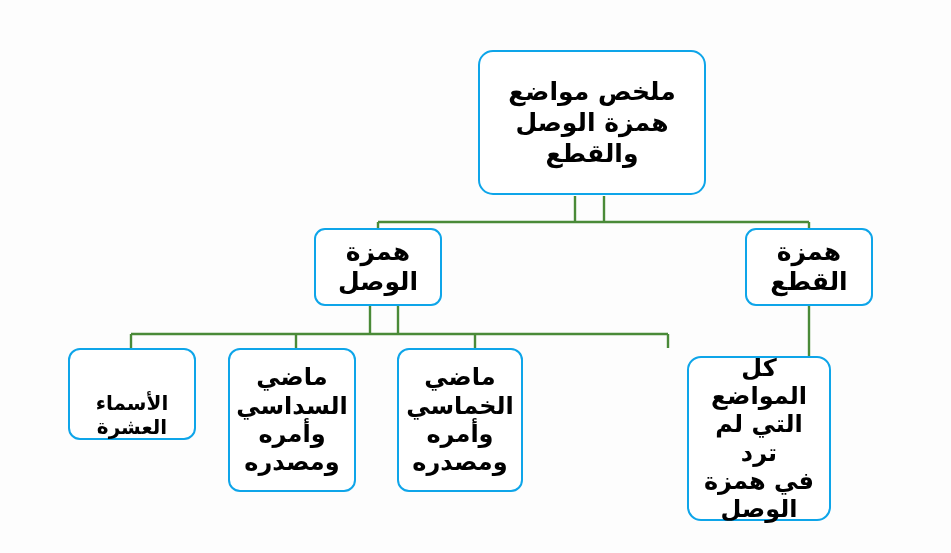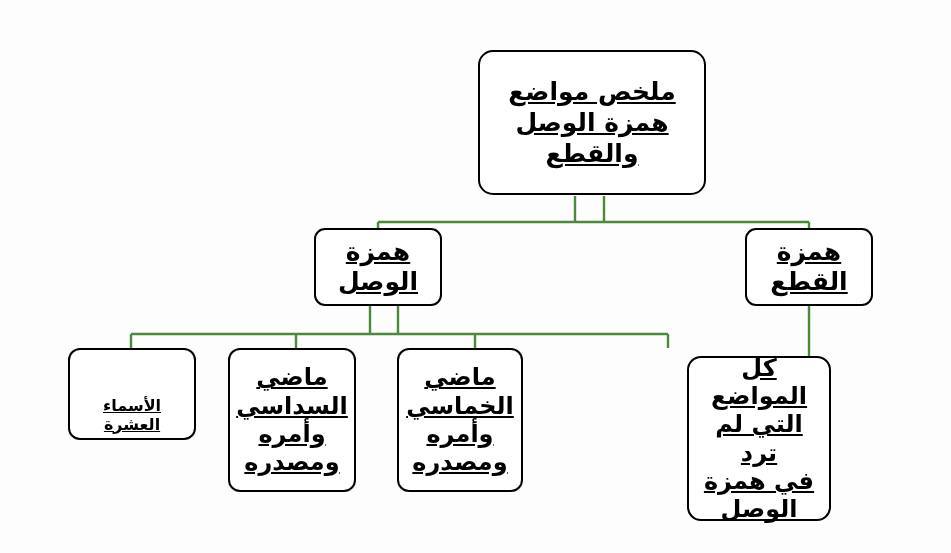--- a/index.html
+++ b/index.html
@@ -31,28 +31,27 @@
     height: 553px;
     z-index: 1;
   }
 
   
   .node {
     position: absolute;
     z-index: 2;
     box-sizing: border-box;
     background: #ffffff;
-    border: 2px solid #000000;
+    border: 2px solid #0ea5e9;
     border-radius: 13px;
     display: flex;
     align-items: center;
     justify-content: center;
     text-align: center;
     padding: 16px 4px;
-    text-decoration: underline;
   }
 
   .node-label {
     display: block;
     color: #000000;
     font-weight: bold;
     line-height: 1.18;
     letter-spacing: 0;
     white-space: pre-line;
     direction: rtl;
@@ -89,21 +88,21 @@
   #node-hamzat-qat .node-label { font-size: 25px; line-height: 1.2; }
 
   
   #node-leaf-0 {
     left: 68px;
     top: 348px;
     width: 128px;
     height: 92px;
     border-radius: 12px;
   }
-  #node-leaf-0 .node-label { font-size: 16px; margin-top: 43px; }
+  #node-leaf-0 .node-label { font-size: 20px; margin-top: 43px; }
 
   #node-leaf-1 {
     left: 228px;
     top: 348px;
     width: 128px;
     height: 144px;
     border-radius: 12px;
   }
   #node-leaf-1 .node-label { font-size: 24px; }
 

